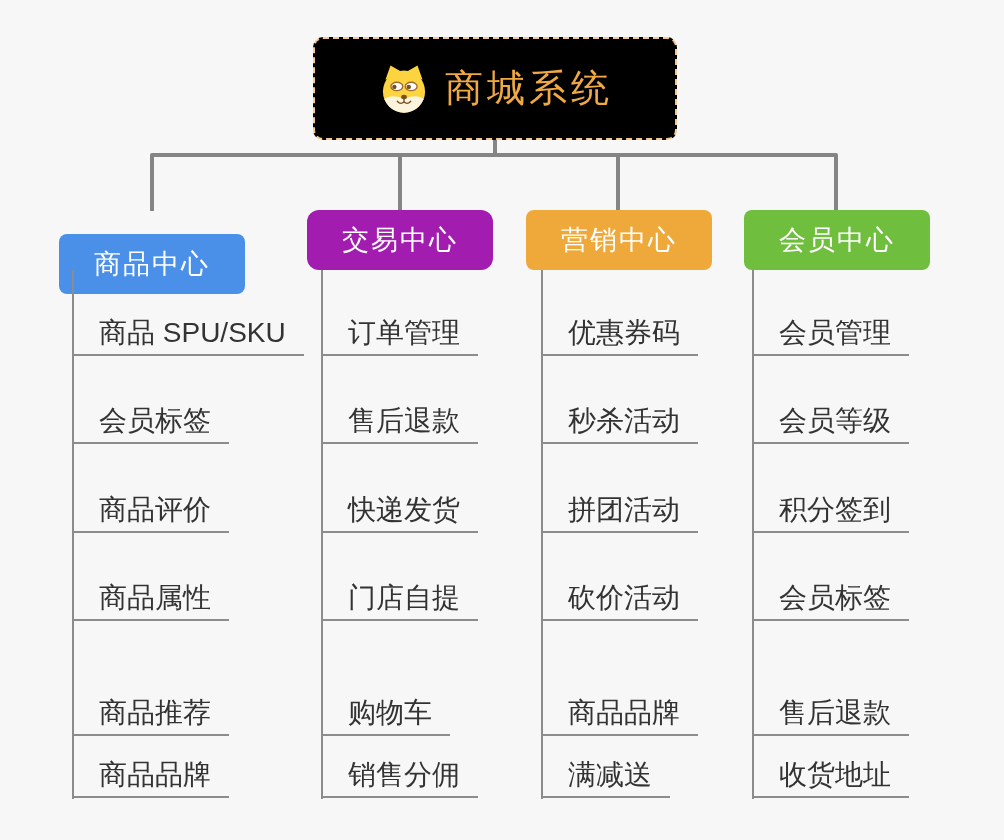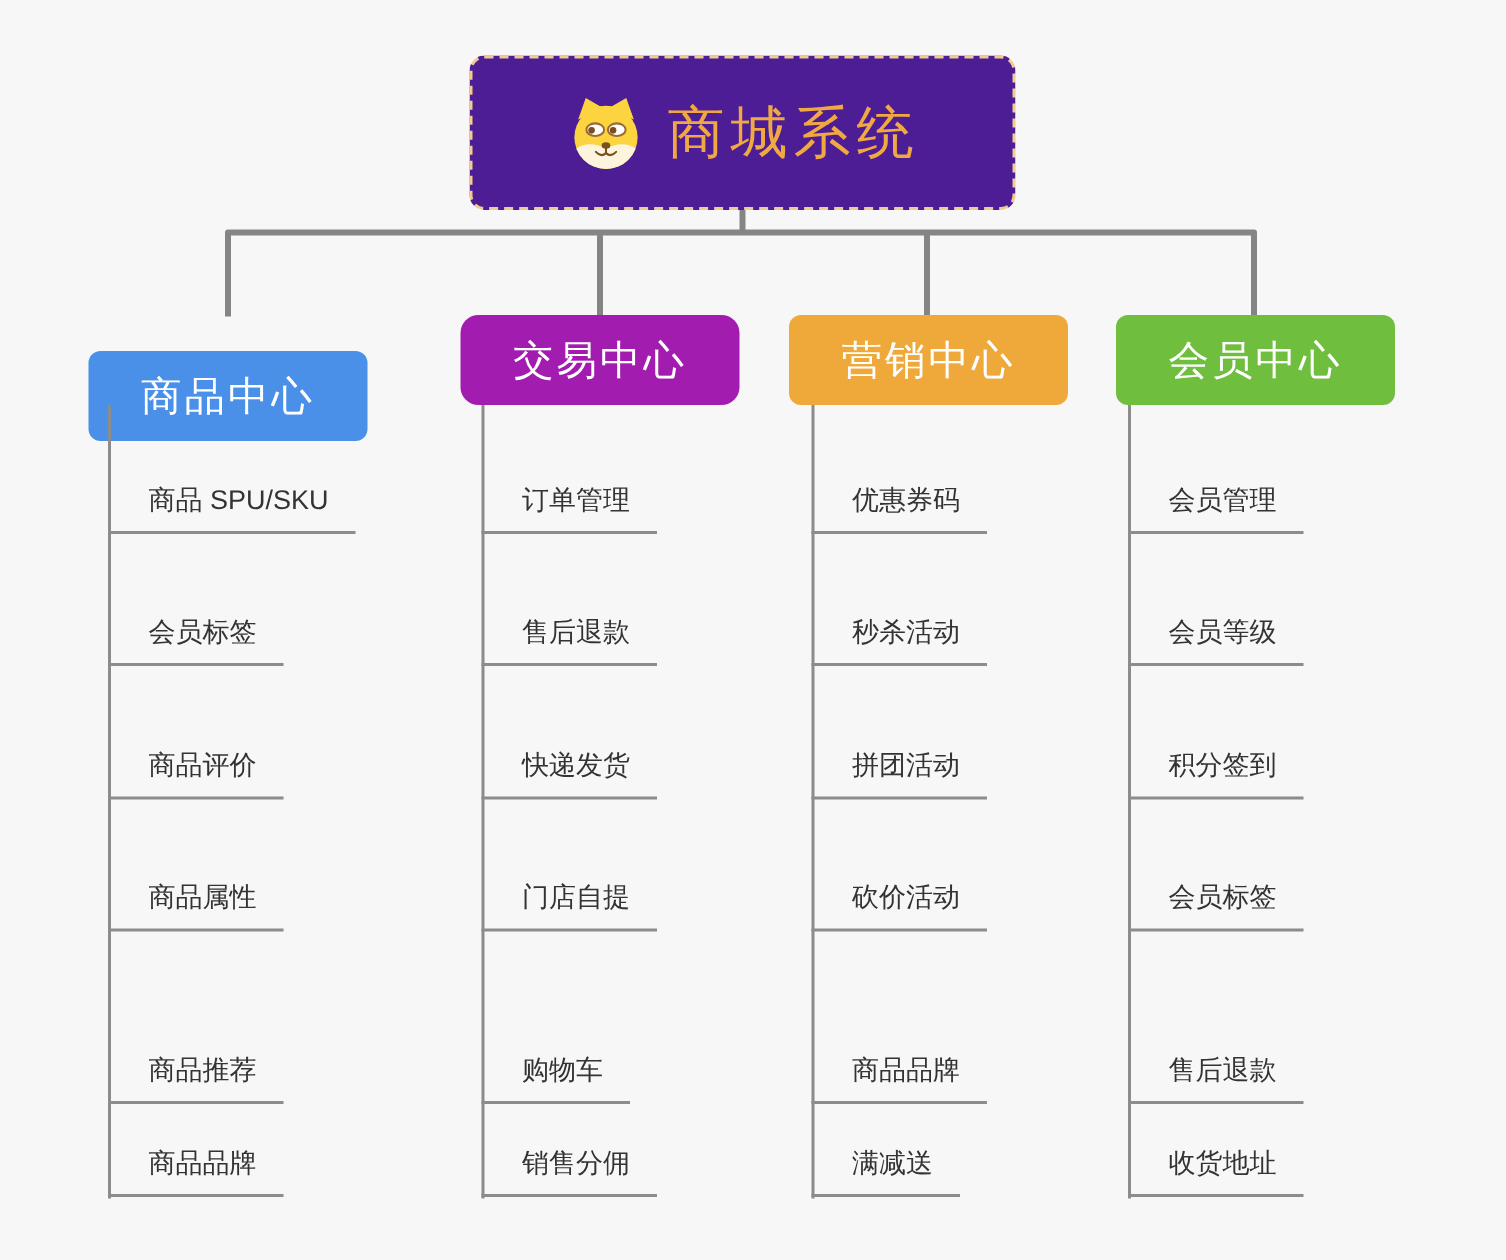--- a/index.html
+++ b/index.html
@@ -11,21 +11,21 @@
     position:relative;
     width:1004px; height:840px;
     background:#F7F7F7;
     overflow:hidden;
   }
 
   
   .root-node {
     position:absolute; left:313px; top:37px;
     width:364px; height:103px;
-    background:#4c1d95;
+    background:#000000;
     border:2px dashed #F3CB90;
     border-radius:10px;
     box-sizing:border-box;
     display:flex; align-items:center; justify-content:center;
     gap:14px;
     cursor:default;
   }
   .root-title {
     font-size:38px; letter-spacing:4px;
     color:#F0A843; font-weight:500;
@@ -60,21 +60,21 @@
   .b3 .branch-node { left:-8px;  }
 
   .vline {
     position:absolute; left:0; top:270px;
     width:2px; height:529px;
     background:#8C8C8C;
   }
 
   .item {
     position:absolute; left:0;
-    font-size:18px; color:#333333;
+    font-size:28px; color:#333333;
     line-height:30px;
     padding:0 18px 6px 27px;
     border-bottom:2px solid #8C8C8C;
     white-space:nowrap;
     cursor:default;
   }
   .i0 { top:318px; } .i1 { top:406px; } .i2 { top:495px; }
   .i3 { top:583px; } .i4 { top:698px; } .i5 { top:760px; }
 </style>
 </head>

